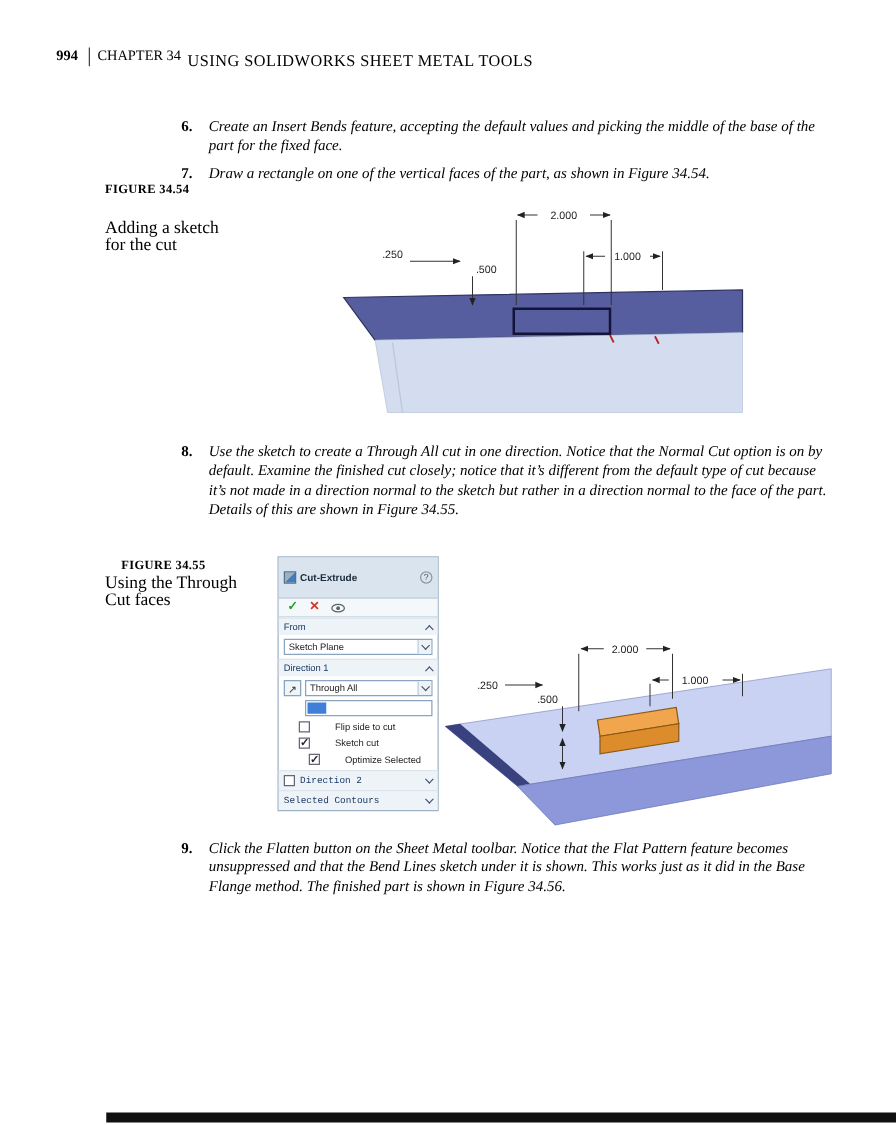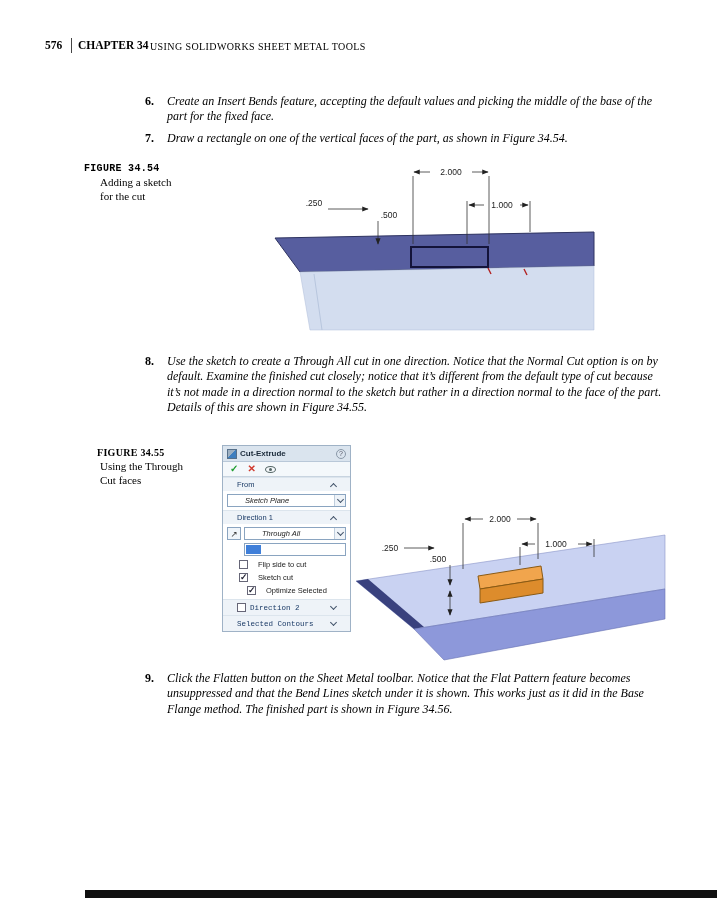--- a/index.html
+++ b/index.html
@@ -8,100 +8,100 @@
     position:relative;
     width:717px; height:900px;
     font-family:"Liberation Serif", serif;
     color:#000;
     overflow:hidden;
   }
 
   
   .pagenum  { position:absolute; left:45px;  top:39px; font-size:11.5px; font-weight:700; }
   .headrule { position:absolute; left:71px;  top:38px; width:1px; height:15px; background:#444; }
-  .chapter  { position:absolute; left:78px;  top:39px; font-size:11.5px; font-weight:700; }
-  .headtitle{ position:absolute; left:150px; top:41px; font-size:10px; letter-spacing:.4px; }
+  .chapter  { position:absolute; left:78px;  top:39px; font-size:11.5px; font-weight:400; }
+  .headtitle{ position:absolute; left:150px; top:41px; font-size:13px; letter-spacing:.4px; }
 
   
   .step { position:absolute; left:145px; width:520px; font-size:12px; line-height:15.4px; }
   .step .step-num  { position:absolute; left:0; top:0; font-weight:700; }
   .step .step-text { display:block; padding-left:22px;font-style:italic; }
   #step6 { top:94px; }  #step7 { top:131px; }
   #step8 { top:354px; } #step9 { top:671px; }
 
   
   .figlabel   { position:absolute; left:84px; font-size:10px; font-weight:700; letter-spacing:.3px; }
-  .figcaption { position:absolute; left:100px; font-size:11px; line-height:13.5px; }
-  #fig54-label { top:163px;font-family:Liberation Mono, monospace; } #fig54-caption { top:176px; }
+  .figcaption { position:absolute; left:84px; font-size:14px; line-height:13.5px; }
+  #fig54-label { top:146px; } #fig54-caption { top:176px; }
   #fig55-label { top:447px;margin-left:13px; } #fig55-caption { top:460px; }
 
   
   .cadfig { position:absolute; }
   #fig54-img { left:262px; top:158px; }
   #fig55-img { left:352px; top:497px; }
   svg text { font-family:"Liberation Sans", sans-serif; font-size:8.5px; fill:#222; }
 
   
   .pm-panel {
     position:absolute; left:222px; top:445px; width:129px;
     background:#fff; border:1px solid #9fb2c6;
     font-family:"Liberation Sans", sans-serif; font-size:7.5px; color:#222;
   }
-  .pm-title { height:16px; background:#dae4ee; border-bottom:1px solid #b9c8d8;
+  .pm-title { height:33px; background:#dae4ee; border-bottom:1px solid #b9c8d8;
               display:flex; align-items:center; gap:3px; padding:0 4px; }
   .pm-icon  { width:10px; height:10px; border:1px solid #56708a; flex:0 0 auto;
               background:linear-gradient(135deg,#9db0c2 50%, #3f7fbf 50%); }
   .pm-title-text { font-weight:700; font-size:8px; flex:1; color:#1a2a3a; }
   .pm-help  { width:10px; height:10px; border:1px solid #8a98a8; border-radius:50%;
               font-size:7px; color:#556; display:flex; align-items:center; justify-content:center; }
   .pm-actions { height:15px; background:#f4f8fb; border-bottom:1px solid #c8d4e0;
                 display:flex; align-items:center; gap:9px; padding:0 7px; }
   .pm-ok     { color:#1f9d2f; font-weight:700; font-size:10px; line-height:10px; }
   .pm-cancel { color:#d03a2e; font-weight:700; font-size:10px; line-height:10px; }
   .pm-eye    { width:11px; height:7px; border:1px solid #566; border-radius:50%; position:relative; }
   .pm-eye .pupil { position:absolute; left:3px; top:1px; width:3px; height:3px;
                    background:#566; border-radius:50%; }
 
   .pm-section { height:14px; background:#eef3f8; border-top:1px solid #dce5ed; color:#1a3a66;
-                display:flex; align-items:center; padding:0 14px; }
+                display:flex; align-items:center; padding:0 4px; }
   .pm-section .lbl { flex:1; }
   .chev { width:5px; height:5px; border-right:1.3px solid #43546a; border-bottom:1.3px solid #43546a;
           display:inline-block; flex:0 0 auto; }
   .chev.up   { transform:rotate(-135deg); margin-top:3px; }
   .chev.down { transform:rotate(45deg);   margin-top:-2px; }
 
   .pm-body { padding:3px 4px; }
   .pm-select { height:13px; border:1px solid #8aa4c0; background:#fff;
-               display:flex; align-items:center; padding-left:17px;font-style:italic; }
+               display:flex; align-items:center; padding-left:3px; }
   .pm-select .val { flex:1; white-space:nowrap; overflow:hidden; }
   .pm-select .chevbox { width:11px; height:100%; margin-left:auto; background:#eef3f8;
                border-left:1px solid #c0cedd; display:flex; align-items:center; justify-content:center; }
 
   .pm-row { display:flex; align-items:center; gap:3px; margin:3px 4px; }
   .dir-btn { width:14px; height:13px; border:1px solid #8aa4c0; background:#f0f5fa;
              font-size:8.5px; color:#333; display:flex; align-items:center; justify-content:center; flex:0 0 auto; }
   .depth-field { height:13px; flex:1; border:1px solid #8aa4c0; background:#fff; position:relative; }
   .depth-field .sel { position:absolute; left:1px; top:1px; bottom:1px; width:15px; background:#3f7fd9; }
 
-  .cb-row { display:flex; align-items:center; gap:10px; margin:4px 6px 4px 16px; }
+  .cb-row { display:flex; align-items:center; gap:20px; margin:4px 6px 4px 16px; }
   .cb-row.nested { margin-left:24px; }
   .cb { width:9px; height:9px; border:1px solid #667; background:#fff; flex:0 0 auto;
         position:relative; }
   .cb.checked::after { content:"\2713"; position:absolute; left:0px; top:-2px;
         font-size:9px; font-weight:700; color:#223; }
 
   .pm-footer-section { height:16px;font-family:Liberation Mono, monospace; }
 
   
   .bottom-bar { position:absolute; left:85px; top:890px; width:632px; height:8px; background:#101010; }
 </style>
 </head>
 <body>
 
-<span class="pagenum">576</span>
+<span class="pagenum">994</span>
 <span class="headrule"></span>
 <span class="chapter">CHAPTER 34</span>
 <span class="headtitle">USING SOLIDWORKS SHEET METAL TOOLS</span>
 
 <div class="step" id="step6">
   <span class="step-num">6.</span>
   <span class="step-text">Create an Insert Bends feature, accepting the default values and picking the middle of the base of the part for the fixed face.</span>
 </div>
 <div class="step" id="step7">
   <span class="step-num">7.</span>

